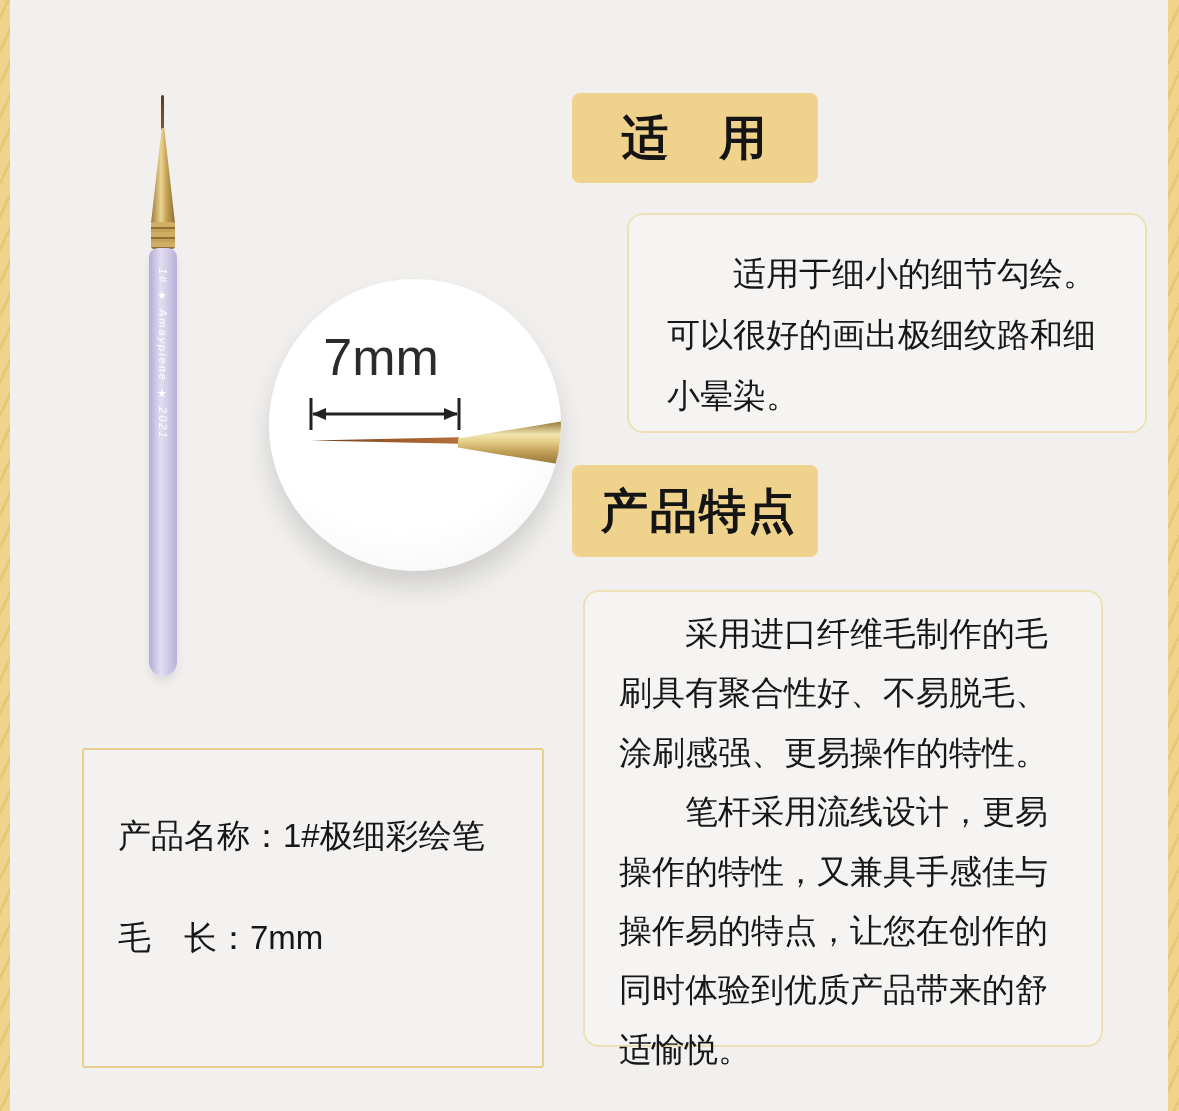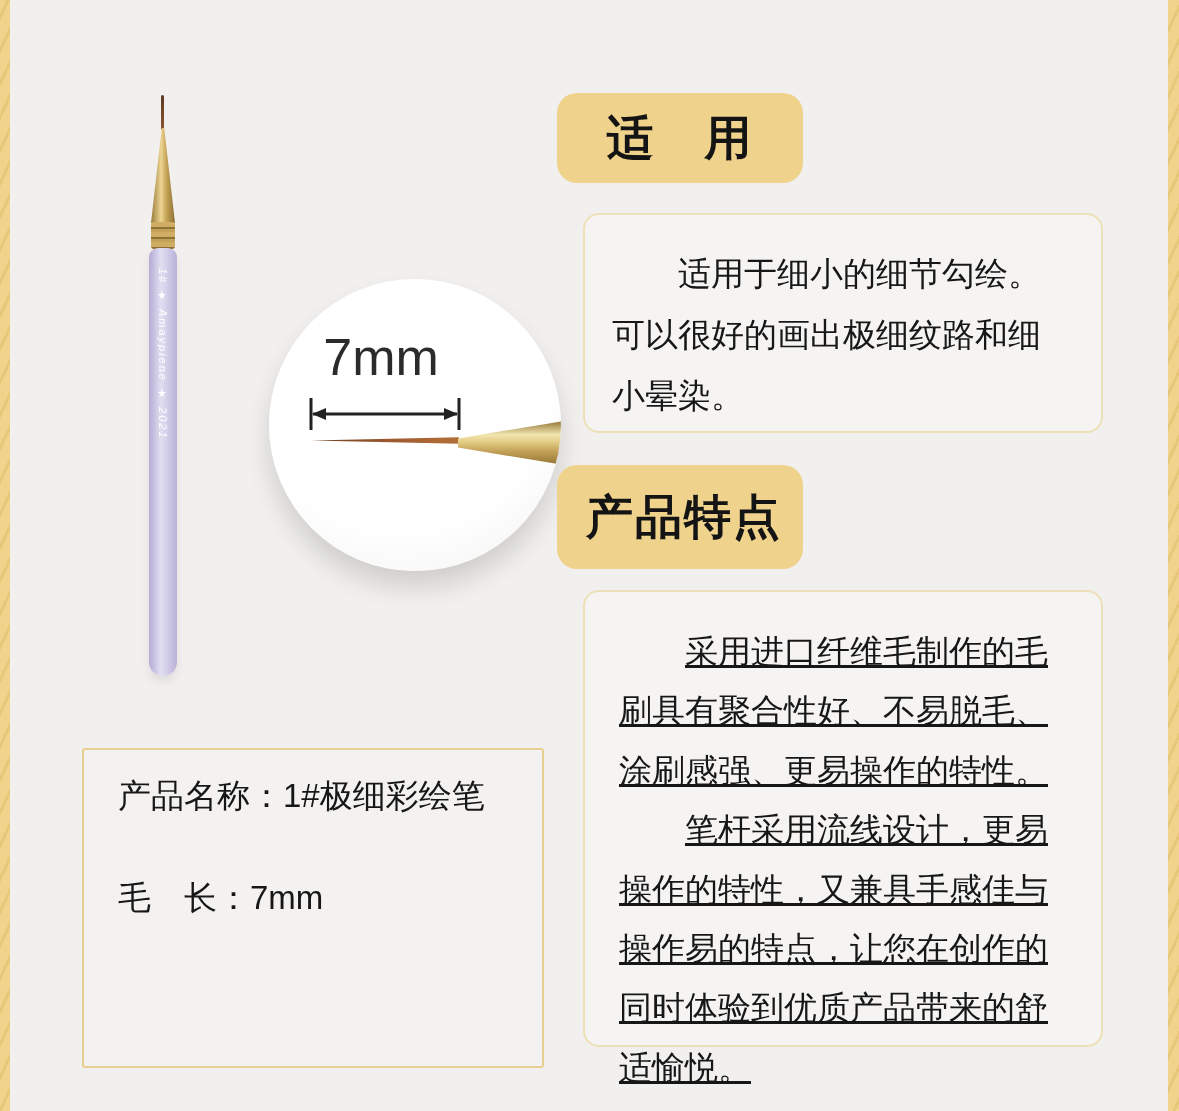--- a/index.html
+++ b/index.html
@@ -67,48 +67,48 @@
     background:linear-gradient(90deg,#6e3f22,#9e5a2e 55%,#b4703a);
   }
   .mag-tip-ferrule {
     position:absolute; left:189px; top:141px; width:112px; height:46px;
     clip-path:polygon(0 40%, 0 60%, 100% 100%, 100% 0);
     background:linear-gradient(180deg,#8a6d2d,#f2e5b0 32%,#e3cd85 48%,#c3a159 68%,#8f7030);
   }
 
   
   .section-header {
-    width:246px; height:90px; left:547px;
-    background:#efd28c; border-radius:20px;
+    width:246px; height:90px; left:562px;
+    background:#efd28c; border-radius:8px;
     display:flex; align-items:center; justify-content:center;
     font-size:47px; font-weight:bold; color:#141414;
     letter-spacing:2px;
   }
   .hdr-suitable { top:93px; }
-  .hdr-features { top:465px; height:104px;padding-left:8px; }
+  .hdr-features { top:465px; height:92px;padding-left:8px; }
 
   .text-box {
     left:573px; width:520px;
     background:#f5f4f2;
     border:2px solid #eee0b6; border-radius:16px;
     color:#171717; font-size:33px;
   }
-  .box-suitable { top:213px; height:220px; padding:28px 36px 0 27px; line-height:1.85; }
-  .box-features { top:590px; height:457px; padding:30px 28px 0 34px; line-height:1.8;text-decoration:underline; }
+  .box-suitable { top:213px; height:220px; padding:28px 36px 0 38px; line-height:1.85;margin-left:44px; }
+  .box-features { top:590px; height:457px; padding:12px 28px 0 34px; line-height:1.8; }
   .text-box p { text-indent:2em; }
 
   
   .specs-box {
     left:72px; top:748px; width:462px; height:320px;
     background:#f3f2f0;
     border:2px solid #e5d092; border-radius:3px;
     padding:24px 10px 0 34px;
     font-size:33px; color:#171717;
   }
-  .spec-row { line-height:56px; white-space:nowrap; }
+  .spec-row { line-height:56px; white-space:nowrap;margin-top:40px; }
   .spec-row.first { line-height:44px; margin-bottom:52px; }
 </style>
 </head>
 <body>
 
 <div class="panel">
 
   <div>
     <div class="abs brush-hair"></div>
     <div class="abs brush-ferrule-cone"></div>

